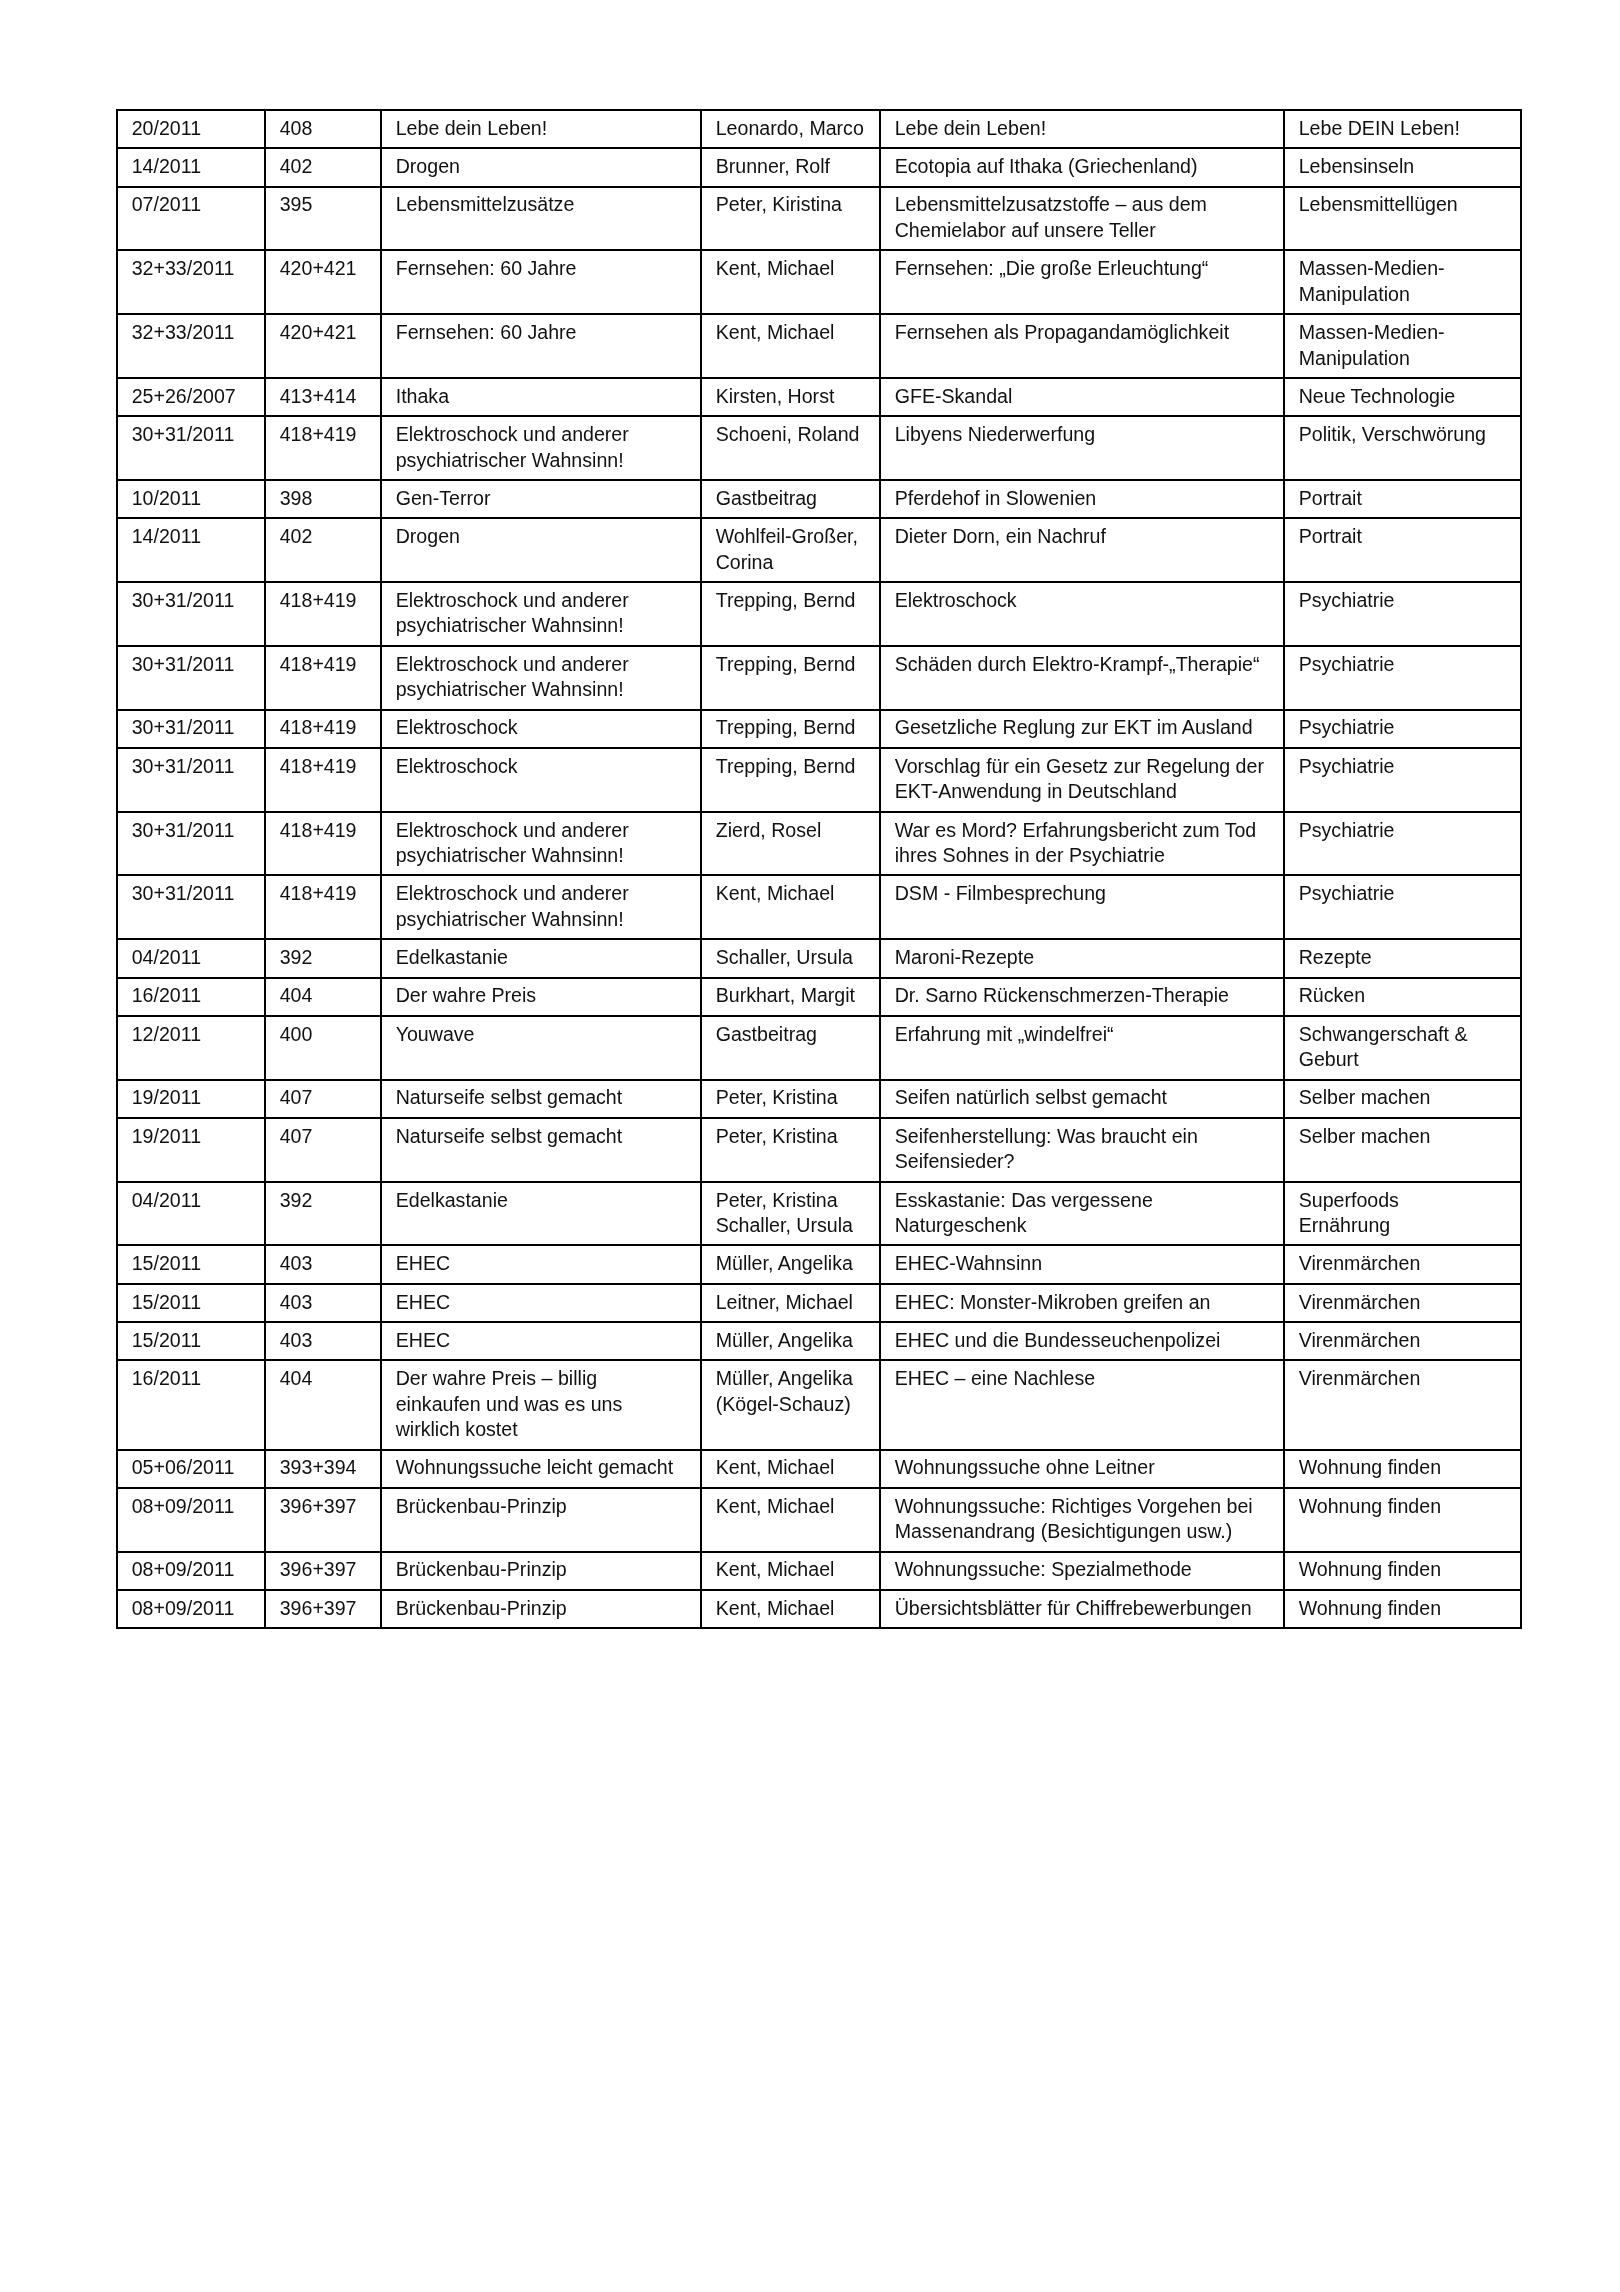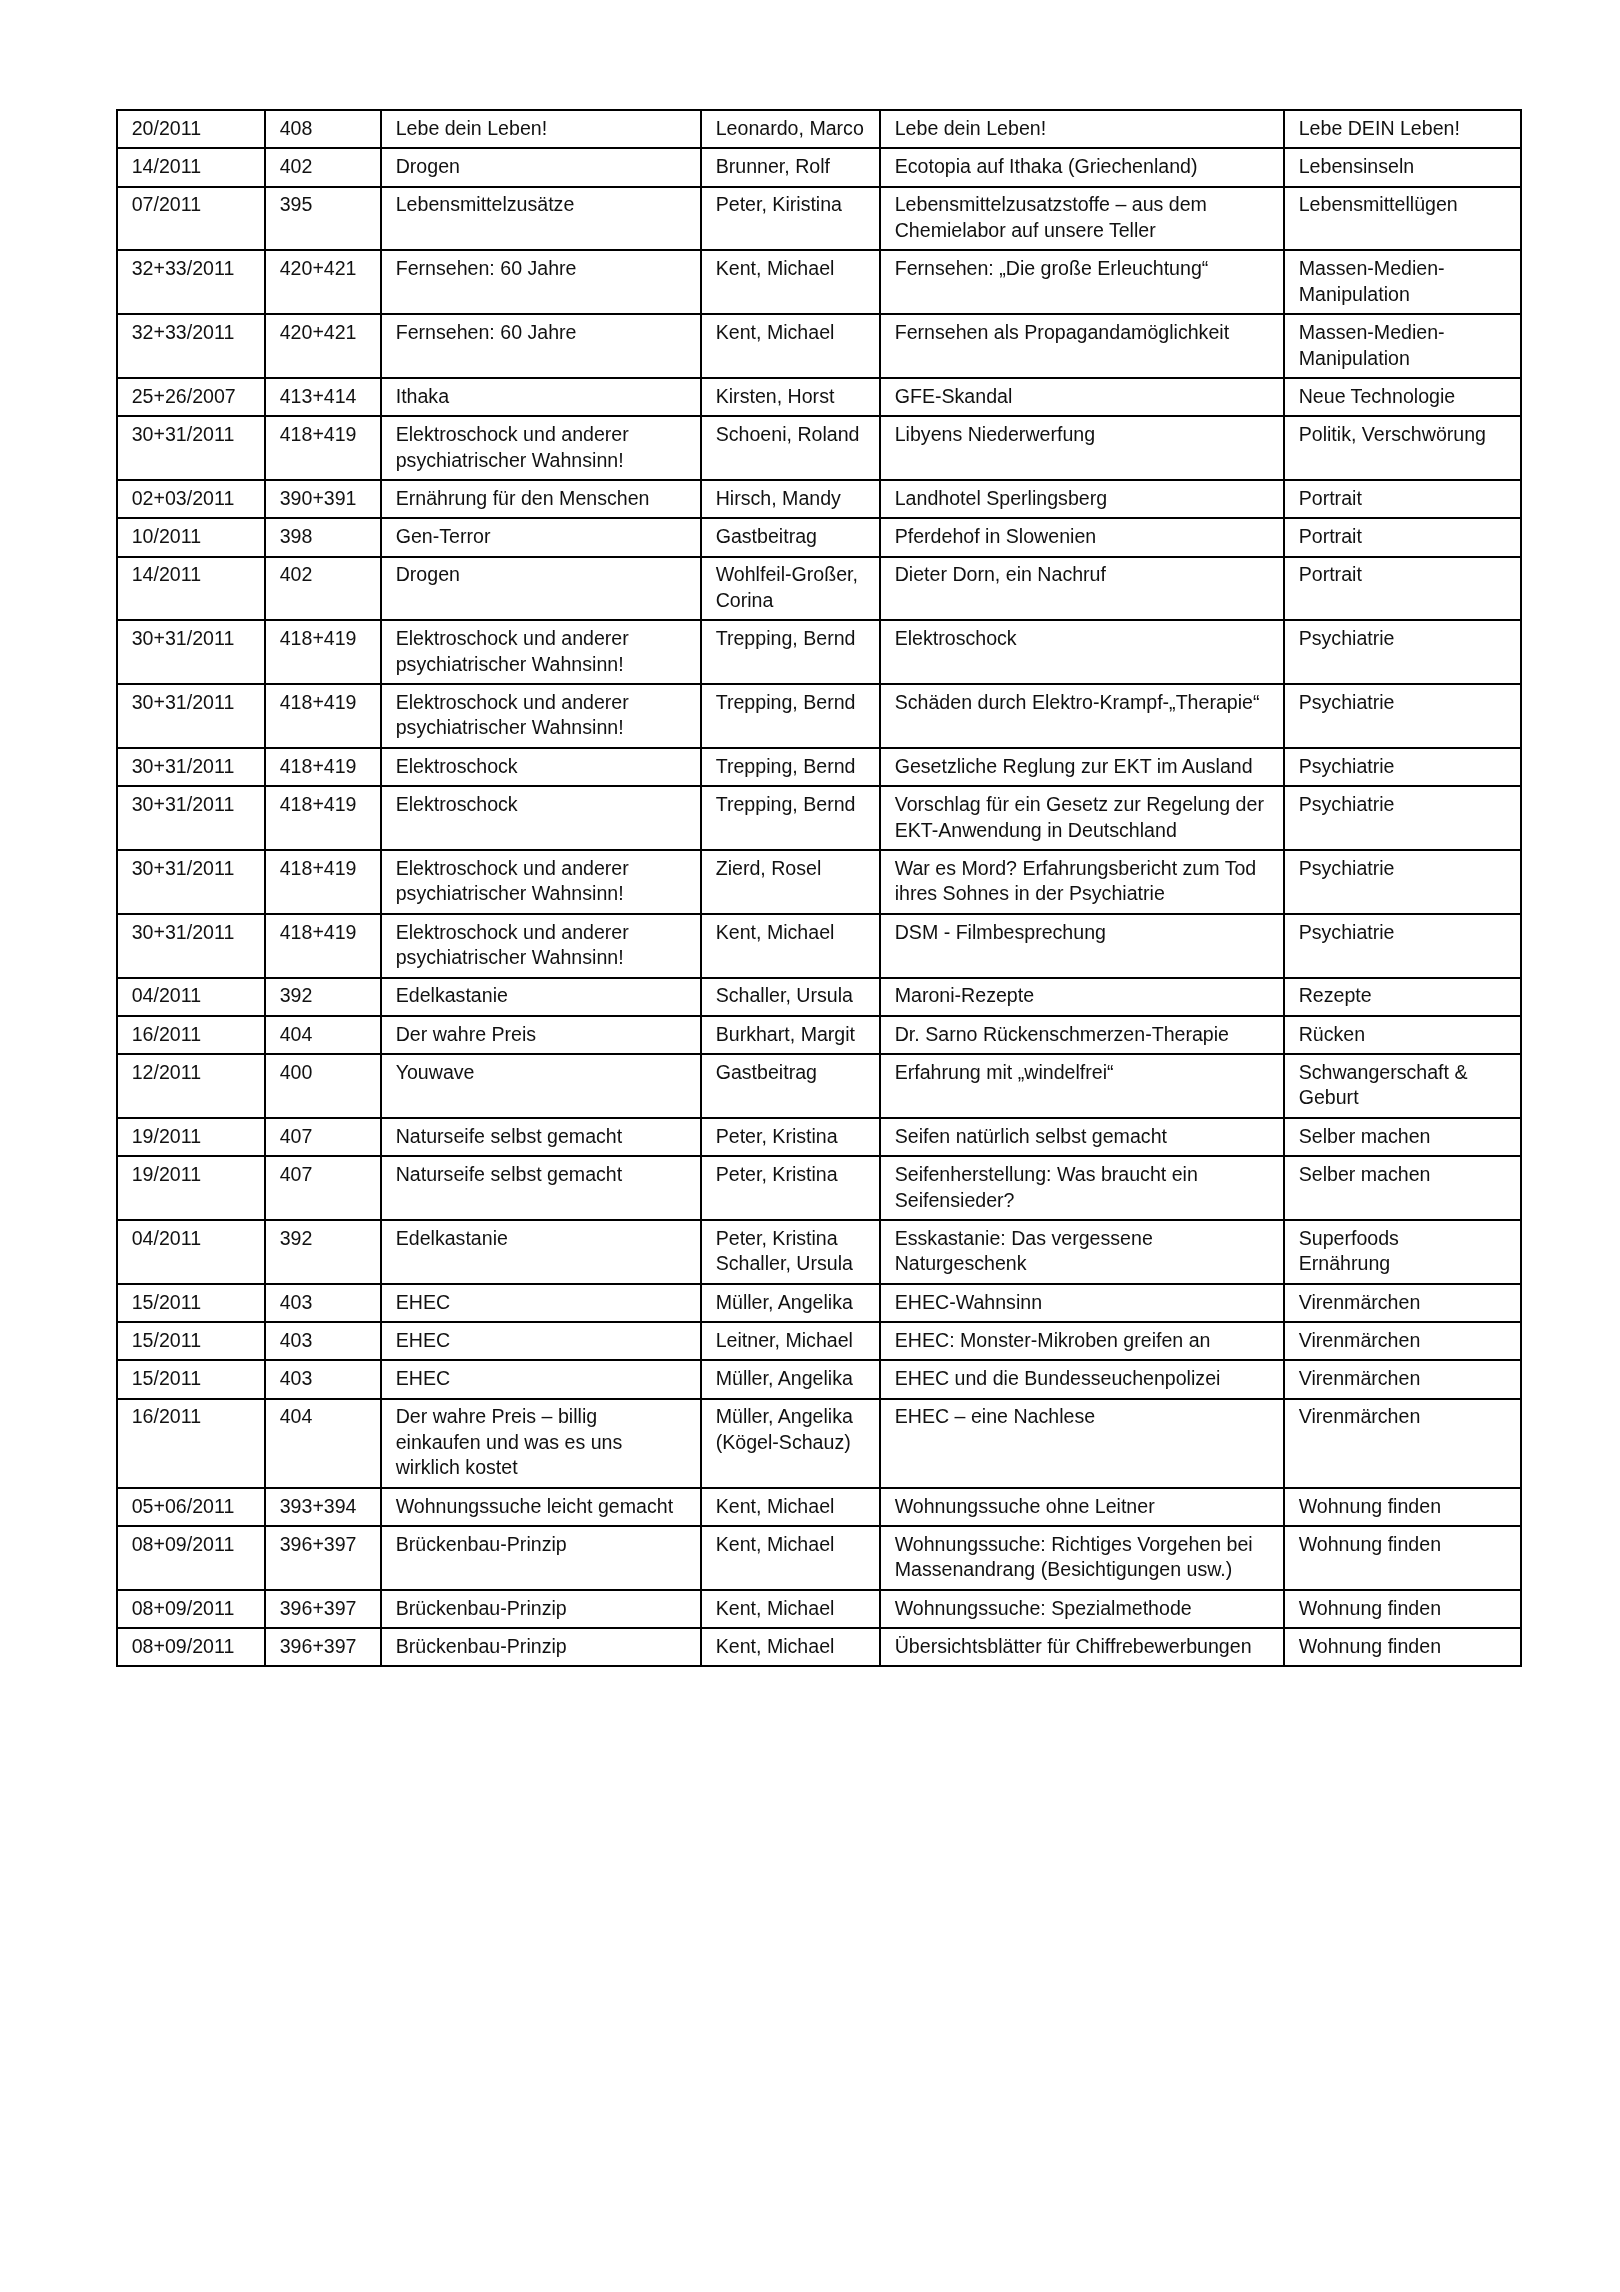--- a/index.html
+++ b/index.html
@@ -94,28 +94,20 @@
       </tr>
       <tr>
         <td>30+31/2011</td>
         <td>418+419</td>
         <td>Elektroschock und anderer psychiatrischer Wahnsinn!</td>
         <td>Schoeni, Roland</td>
         <td>Libyens Niederwerfung</td>
         <td>Politik, Verschwörung</td>
       </tr>
       <tr>
-        <td>02+03/2011</td>
-        <td>390+391</td>
-        <td>Ernährung für den Menschen</td>
-        <td>Hirsch, Mandy</td>
-        <td>Landhotel Sperlingsberg</td>
-        <td>Portrait</td>
-      </tr>
-      <tr>
         <td>10/2011</td>
         <td>398</td>
         <td>Gen-Terror</td>
         <td>Gastbeitrag</td>
         <td>Pferdehof in Slowenien</td>
         <td>Portrait</td>
       </tr>
       <tr>
         <td>14/2011</td>
         <td>402</td>

